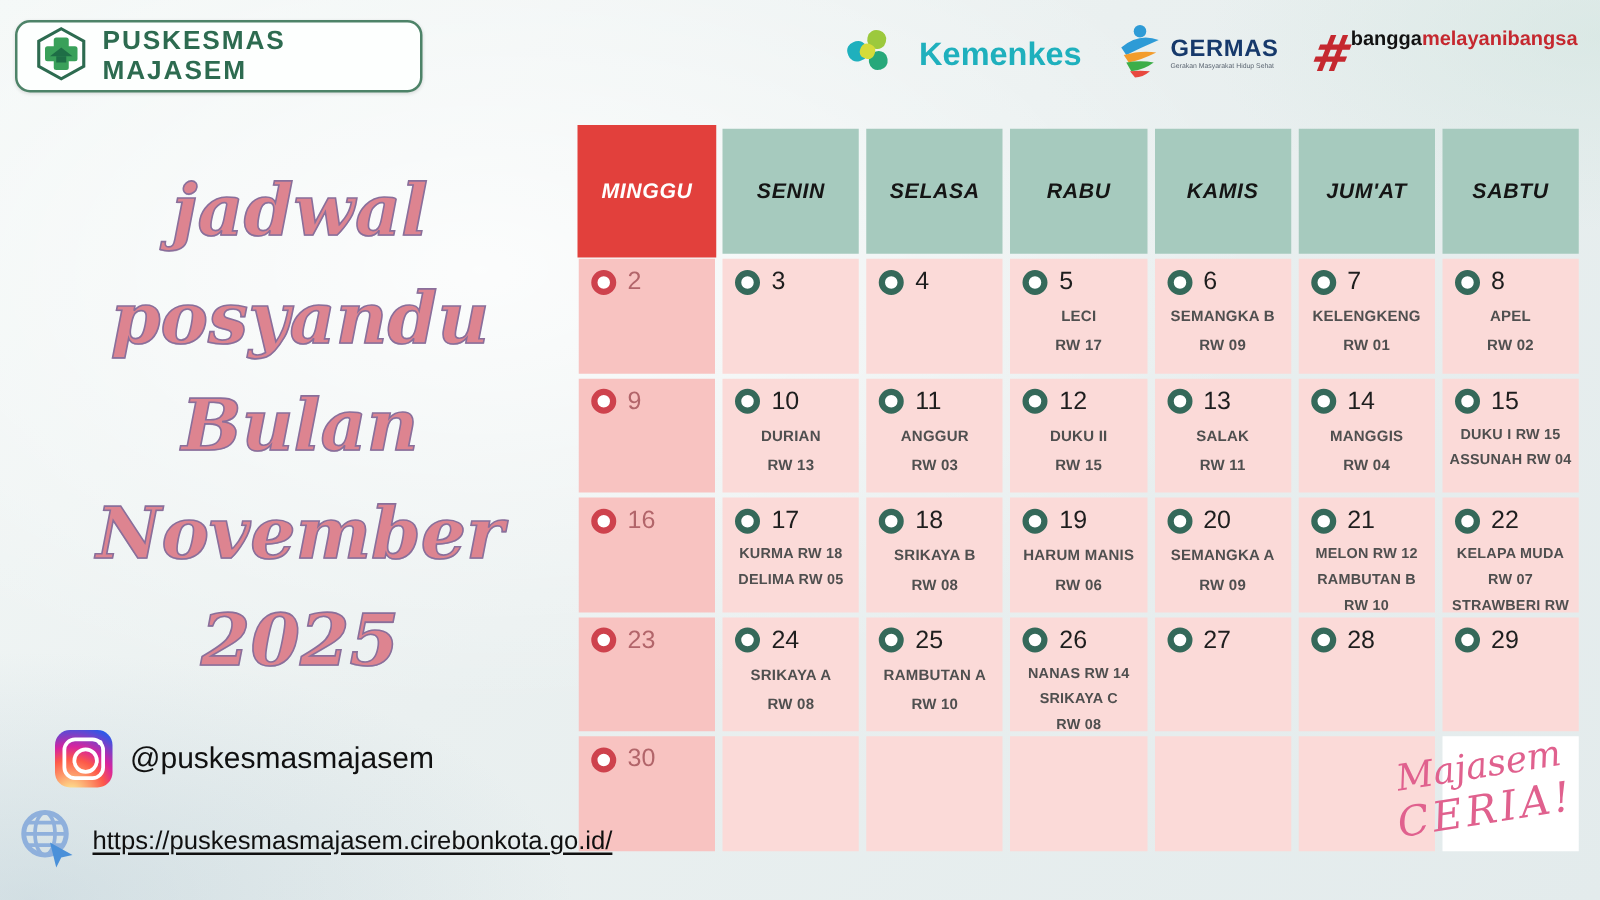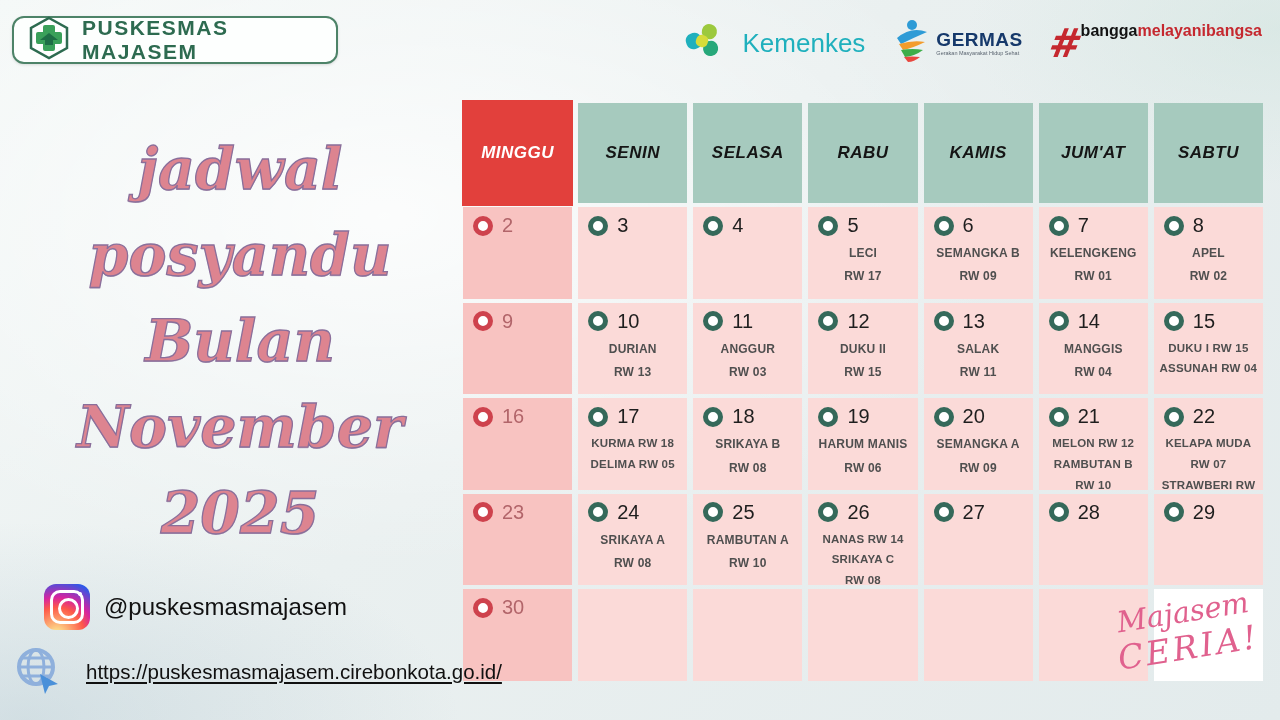--- a/index.html
+++ b/index.html
@@ -8,31 +8,31 @@
     font-family:"Liberation Sans",sans-serif;
     background:
       radial-gradient(700px 320px at 2% 100%, rgba(168,192,204,.38), transparent 62%),
       radial-gradient(520px 260px at 100% 4%, rgba(208,228,222,.55), transparent 60%),
       radial-gradient(900px 500px at 30% 30%, rgba(255,255,255,.8), transparent 70%),
       linear-gradient(135deg,#f4f8f7 0%,#eaf0f0 45%,#e3ebec 100%);
   }
 
   
   .badge{
-    position:absolute;left:12px;top:16px;width:326px;height:48px;
+    position:absolute;left:12px;top:16px;width:326px;height:58px;
     background:#fdfffe;border:2.5px solid #4d8368;border-radius:12px;
     display:flex;align-items:center;gap:12px;padding-left:14px;box-sizing:border-box;
     box-shadow:0 1px 3px rgba(0,0,0,.12);
   }
   .badge-text{color:#2d6b50;font-weight:bold;font-size:21px;letter-spacing:1.5px;}
 
   
   .logo-strip{position:absolute;right:18px;top:18px;display:flex;align-items:center;gap:26px;}
   .kemenkes{display:flex;align-items:center;gap:8px;}
-  .kemenkes-label{color:#1fb0bd;font-weight:normal;font-size:26px;margin-left:11px;}
+  .kemenkes-label{color:#1fb0bd;font-weight:bold;font-size:26px;margin-left:11px;}
   .germas{display:flex;align-items:center;gap:5px;}
   .germas-txt{display:flex;flex-direction:column;line-height:1;}
   .germas-label{color:#16396b;font-weight:bold;font-size:19px;letter-spacing:.5px;}
   .germas-sub{color:#5a6470;font-size:5.5px;margin-top:2px;}
   .bangga{display:flex;align-items:flex-start;gap:4px;}
   .bangga-hash{color:#c5282f;font-weight:bold;font-size:40px;line-height:40px;
     font-style:italic;transform:skewX(-8deg);font-family:"DejaVu Sans",sans-serif;}
   .bangga-txt{display:flex;flex-direction:row;line-height:1.02;font-weight:bold;font-size:16px;}
   .bangga-txt .b1{color:#121212;}
   .bangga-txt .b2,.bangga-txt .b3{color:#c5282f;}
@@ -83,21 +83,21 @@
 
   
   .ig-row{position:absolute;left:16px;top:584px;display:flex;align-items:center;gap:14px;margin-left:28px;}
   .ig-icon{width:46px;height:46px;border-radius:12px;position:relative;flex:0 0 auto;
     background:radial-gradient(circle at 28% 110%,#fdf497 0%,#fd5949 45%,#d6249f 62%,#285AEB 92%);}
   .ig-frame{position:absolute;inset:6px;border:3px solid #fff;border-radius:10px;}
   .ig-lens{position:absolute;left:50%;top:50%;width:15px;height:15px;margin:-9px 0 0 -9px;
     border:3px solid #fff;border-radius:50%;}
   .ig-dot{position:absolute;right:8px;top:8px;width:4px;height:4px;background:#fff;border-radius:50%;}
   .ig-handle{font-size:24px;color:#111;}
-  .web-row{position:absolute;left:12px;top:644px;display:flex;align-items:center;gap:22px;text-align:center;}
+  .web-row{position:absolute;left:12px;top:644px;display:flex;align-items:center;gap:10px;text-align:center;}
   .web-link{font-size:20.5px;color:#101010;text-decoration:underline;text-underline-offset:3px;}
 </style>
 </head>
 <body>
 
 <div class="badge">
   <span>
     <svg width="42" height="44" viewBox="0 0 42 44">
       <polygon points="21,2 39,12 39,32 21,42 3,32 3,12" fill="#ffffff" stroke="#2d6b50" stroke-width="2.5"></polygon>
       <rect x="15" y="9" width="12" height="26" rx="2" fill="#3aa05a"></rect>

